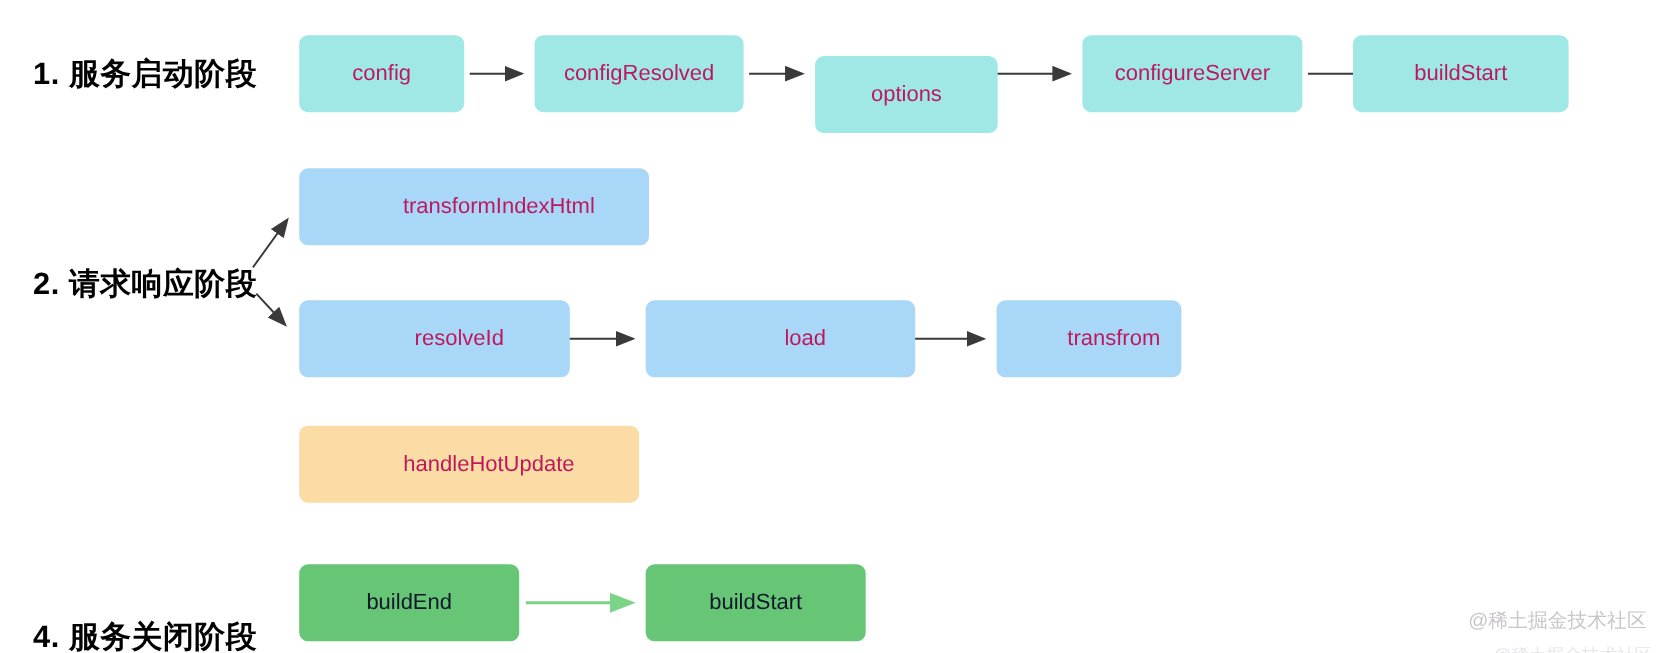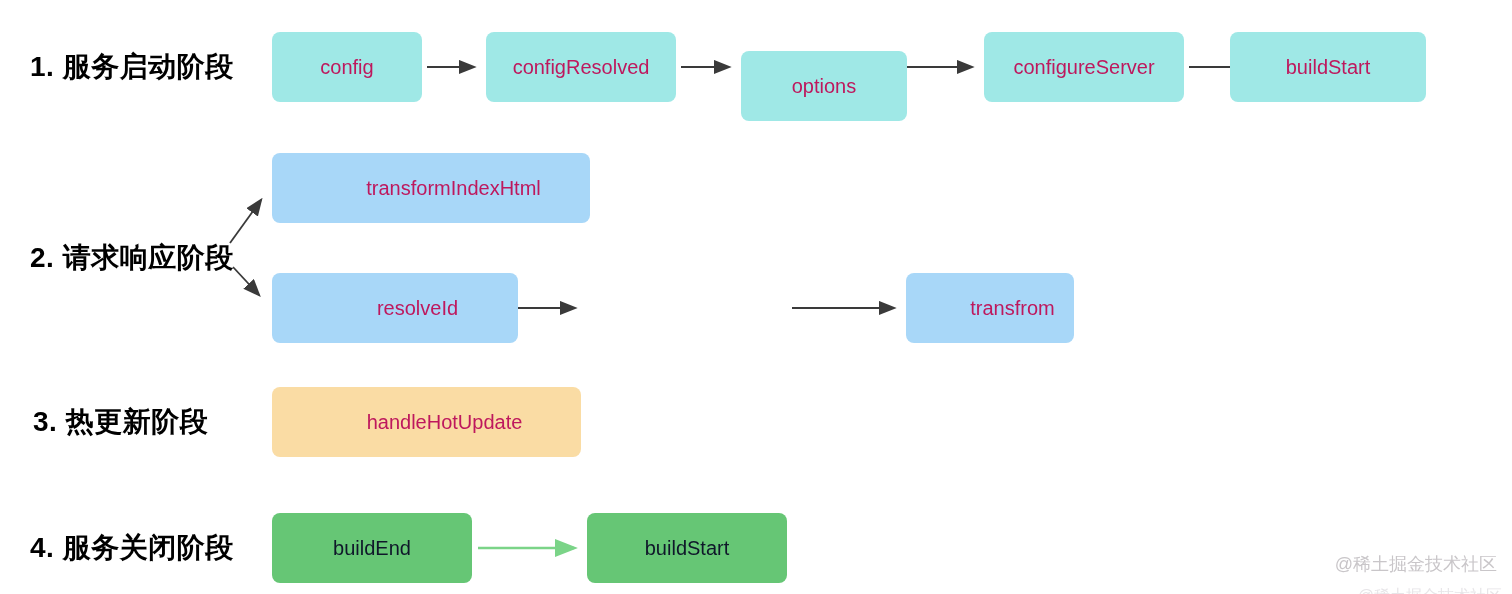--- a/index.html
+++ b/index.html
@@ -86,31 +86,31 @@
     <line x1="233" y1="267" x2="259" y2="295" stroke="#3a3a3a" stroke-width="1.8" marker-end="url(#ah-dark)"></line>
 
     <line x1="476" y1="308" x2="575" y2="308" stroke="#3a3a3a" stroke-width="1.8" marker-end="url(#ah-dark)"></line>
     <line x1="792" y1="308" x2="894" y2="308" stroke="#3a3a3a" stroke-width="1.8" marker-end="url(#ah-dark)"></line>
 
     <line x1="478" y1="548" x2="574" y2="548" stroke="#7bd488" stroke-width="2.6" marker-end="url(#ah-green)"></line>
   </svg>
 
   <div class="stage-label" style="left:30px; top:52px;">1. 服务启动阶段</div>
   <div class="stage-label" style="left:30px; top:243px;">2. 请求响应阶段</div>
-  <div class="stage-label" style="left:33px; top:407px;">3. 热更新阶段</div>
-  <div class="stage-label" style="left:30px; top:533px;">4. 服务关闭阶段</div>
+  <div class="stage-label" style="left:30px; top:564px;">4. 服务关闭阶段</div>
 
   <div class="node stage1" style="left:272px; top:32px; width:150px;">config</div>
   <div class="node stage1" style="left:486px; top:32px; width:190px;">configResolved</div>
   <div class="node stage1" style="left:741px; top:32px; width:166px;margin-top:19px;">options</div>
   <div class="node stage1" style="left:984px; top:32px; width:200px;">configureServer</div>
   <div class="node stage1" style="left:1230px; top:32px; width:196px;">buildStart</div>
 
   <div class="node stage2" style="left:272px; top:153px; width:273px;">transformIndexHtml</div>
   <div class="node stage2" style="left:272px; top:273px; width:201px;">resolveId</div>
+  <div class="node stage2" style="left:587px; top:273px; width:200px;">load</div>
   <div class="node stage2" style="left:906px; top:273px; width:123px;">transfrom</div>
 
   <div class="node stage3" style="left:272px; top:387px; width:273px;padding-left:36px;">handleHotUpdate</div>
 
   <div class="node stage4" style="left:272px; top:513px; width:200px;">buildEnd</div>
   <div class="node stage4" style="left:587px; top:513px; width:200px;">buildStart</div>
 
   <div class="watermark">@稀土掘金技术社区</div>
   <div class="watermark-partial">@稀土掘金技术社区</div>
 

